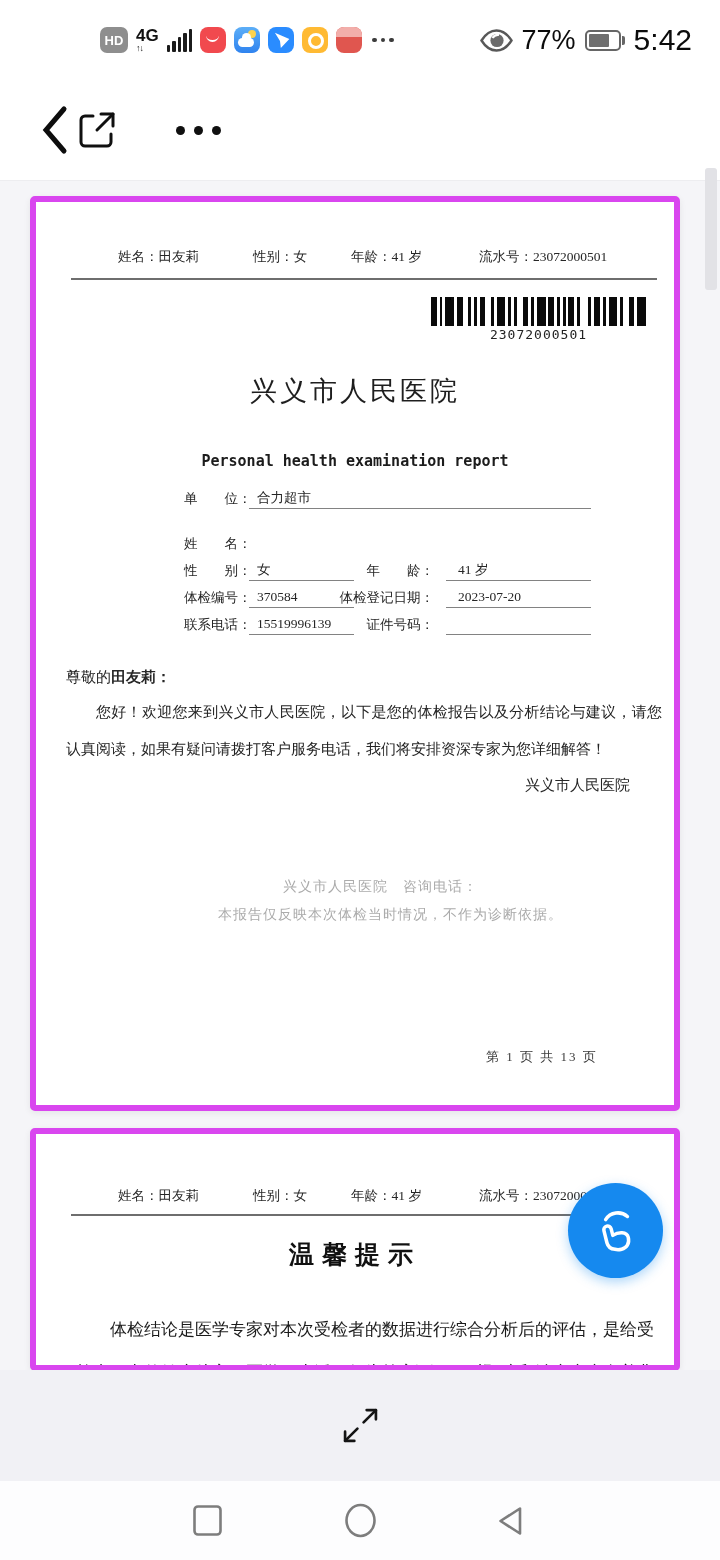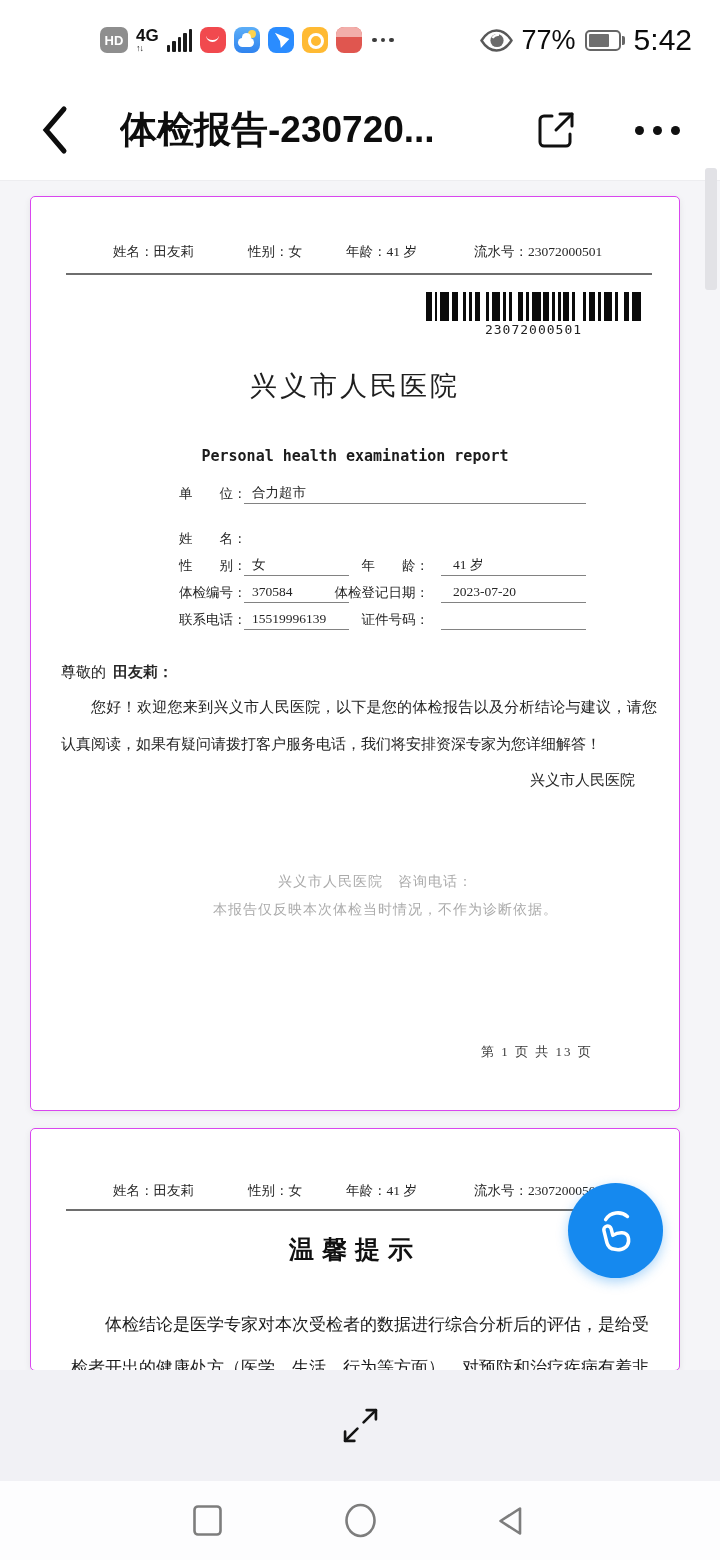--- a/index.html
+++ b/index.html
@@ -52,21 +52,21 @@
   .back-btn{width:34px;display:flex;align-items:center;}
   .nav-title{margin-left:46px;flex:1;font-size:37px;font-weight:700;color:#0d0d0d;
              white-space:nowrap;overflow:hidden;}
   .share-btn{margin-right:56px;display:flex;}
   .more-btn{display:flex;gap:9px;align-items:center;}
   .more-btn i{width:9px;height:9px;border-radius:50%;background:#101010;}
 
   
   .content{position:absolute;top:181px;left:0;width:720px;height:1189px;background:#f5f5f8;}
   .scroll-thumb{position:absolute;top:168px;right:3px;width:12px;height:122px;background:#e2e2e6;border-radius:3px;}
-  .page{position:absolute;left:30px;width:650px;background:#fff;border:1px solid #d946ef;
+  .page{position:absolute;left:30px;width:650px;background:#fff;border:6px solid #d946ef;
         border-radius:5px;box-shadow:0 2px 7px rgba(0,0,0,.07);box-sizing:border-box;}
   .page1{top:15px;height:915px;}
   .page2{top:947px;height:243px;overflow:hidden;}
   .doc, .doc *{font-family:"Liberation Serif",serif;}
   .doc{color:#262626;}
 
   .ph-item{position:absolute;font-size:13.5px;white-space:nowrap;}
   .page1 .ph-item{top:46px;} .page2 .ph-item{top:53px;}
   .ph-name{left:82px}.ph-gender{left:217px}.ph-age{left:315px}.ph-serial{left:443px}
   .ph-rule{position:absolute;left:35px;width:586px;height:2px;background:#6e6e6e;}
@@ -89,21 +89,21 @@
   .fr1{top:288px}.fr2{top:333px}.fr3{top:360px}.fr4{top:387px}.fr5{top:414px}
   .f-label{position:absolute;left:148px;white-space:pre;}
   .f-label2{position:absolute;left:250px;width:148px;text-align:right;white-space:pre;}
   .f-val{position:absolute;top:-4px;height:23px;line-height:23px;border-bottom:1px solid #828282;
          box-sizing:border-box;padding-left:8px;white-space:nowrap;}
   .f-val-full{left:213px;width:342px;}
   .f-val-half{left:213px;width:105px;}
   .f-val2{left:410px;width:145px;padding-left:12px;}
 
   .salute{position:absolute;top:466px;left:30px;font-size:15px;}
-  .salute b{margin-left:7px;}
+  .salute b{}
   .greet{position:absolute;top:492px;left:30px;width:596px;font-size:15px;line-height:37px;
          text-indent:2em;text-align:justify;color:#242424;}
   .thanks-block{position:absolute;top:569px;right:44px;text-align:right;font-size:15px;line-height:28px;}
   .hotline{position:absolute;top:676px;left:247px;font-size:14px;color:#ababab;letter-spacing:1px;}
   .disclaimer{position:absolute;top:704px;left:182px;font-size:14px;color:#ababab;letter-spacing:1px;}
   .page-ind{position:absolute;top:846px;left:450px;font-size:13px;color:#3b3b3b;letter-spacing:2px;}
 
   .p2-title{position:absolute;top:104px;left:0;width:100%;text-align:center;font-size:25px;
             font-weight:700;letter-spacing:8px;color:#111;}
   .p2-body{position:absolute;top:174px;left:40px;width:578px;font-size:17px;line-height:43px;
@@ -183,21 +183,20 @@
       <span class="sb-time">5:42</span>
     </div>
   </div>
 
   <div class="nav-bar">
     <span class="back-btn">
       <svg width="28" height="52" viewBox="0 0 28 52" fill="none" stroke="#0d0d0d" stroke-width="5" stroke-linecap="round">
           <path d="M24 5 L6 26 L24 47"></path>
         </svg>
     </span>
-    <span class="nav-title">体检报告-230720...</span>
     <span class="share-btn">
       <svg width="46" height="46" viewBox="0 0 46 46" fill="none" stroke="#101010" stroke-width="3" stroke-linecap="round" stroke-linejoin="round">
           <path d="M19 9 H11 a4 4 0 0 0 -4 4 v22 a4 4 0 0 0 4 4 h22 a4 4 0 0 0 4 -4 V27"></path>
           <path d="M27 7 h12 v12"></path>
           <path d="M39 7 L23 23"></path>
         </svg>
     </span>
     <span class="more-btn">
         <i></i>
         <i></i>

